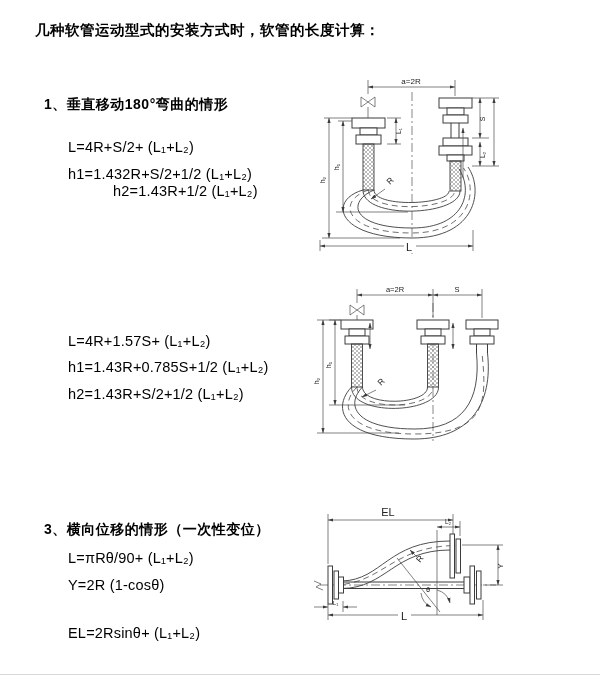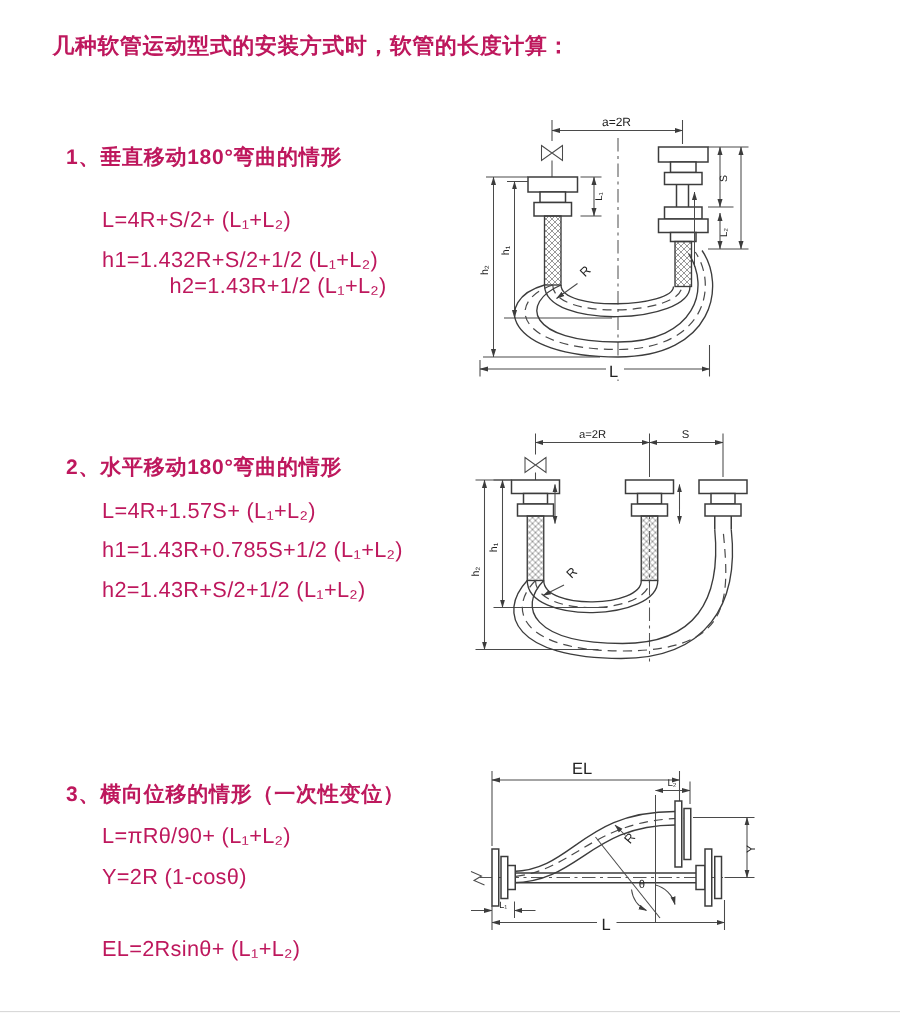--- a/index.html
+++ b/index.html
@@ -1,18 +1,18 @@
 <!DOCTYPE html>
 <html><head>
 <meta charset="utf-8">
 <style>
   html,body{margin:0;padding:0;background:#ffffff;}
   #page{
     position:relative;width:600px;height:675px;background:#ffffff;overflow:hidden;
-    font-family:"Liberation Sans","DejaVu Sans",sans-serif;color:#be185d;
+    font-family:"Liberation Sans","DejaVu Sans",sans-serif;color:#000000;
   }
   .title{position:absolute;left:35px;top:21px;font-size:14.5px;font-weight:bold;letter-spacing:.5px;}
   .sec-heading{position:absolute;font-size:14px;font-weight:bold;letter-spacing:.5px;}
   .formula{position:absolute;font-size:14.5px;font-weight:500;letter-spacing:.2px;}
   .diagram{position:absolute;}
   .diagram svg{display:block;}
   .bottom-edge{position:absolute;left:0;bottom:0;width:600px;height:1px;background:#d9d9d9;}
   
   .ln{stroke:#3c3c3c;stroke-width:1;fill:none;}
   .thin{stroke:#4a4a4a;stroke-width:.7;fill:none;}
@@ -27,21 +27,20 @@
 
 <div id="page">
 
   <div class="title">几种软管运动型式的安装方式时，软管的长度计算：</div>
 
   <div class="sec-heading" style="left:44px;top:96px;">1、垂直移动180°弯曲的情形</div>
   <div class="formula" style="left:68px;top:139px;">L=4R+S/2+ (L₁+L₂)</div>
   <div class="formula" style="left:68px;top:166px;">h1=1.432R+S/2+1/2 (L₁+L₂)</div>
   <div class="formula" style="left:68px;top:183px;margin-left:45px;">h2=1.43R+1/2 (L₁+L₂)</div>
 
-  <div class="sec-heading" style="left:44px;top:303px;">2、水平移动180°弯曲的情形</div>
   <div class="formula" style="left:68px;top:333px;">L=4R+1.57S+ (L₁+L₂)</div>
   <div class="formula" style="left:68px;top:359px;">h1=1.43R+0.785S+1/2 (L₁+L₂)</div>
   <div class="formula" style="left:68px;top:386px;">h2=1.43R+S/2+1/2 (L₁+L₂)</div>
 
   <div class="sec-heading" style="left:44px;top:521px;">3、横向位移的情形（一次性变位）</div>
   <div class="formula" style="left:68px;top:550px;">L=πRθ/90+ (L₁+L₂)</div>
   <div class="formula" style="left:68px;top:577px;text-align:center;">Y=2R (1-cosθ)</div>
   <div class="formula" style="left:68px;top:605px;margin-top:20px;">EL=2Rsinθ+ (L₁+L₂)</div>
 
   <div class="diagram" style="left:312px;top:70px;">

